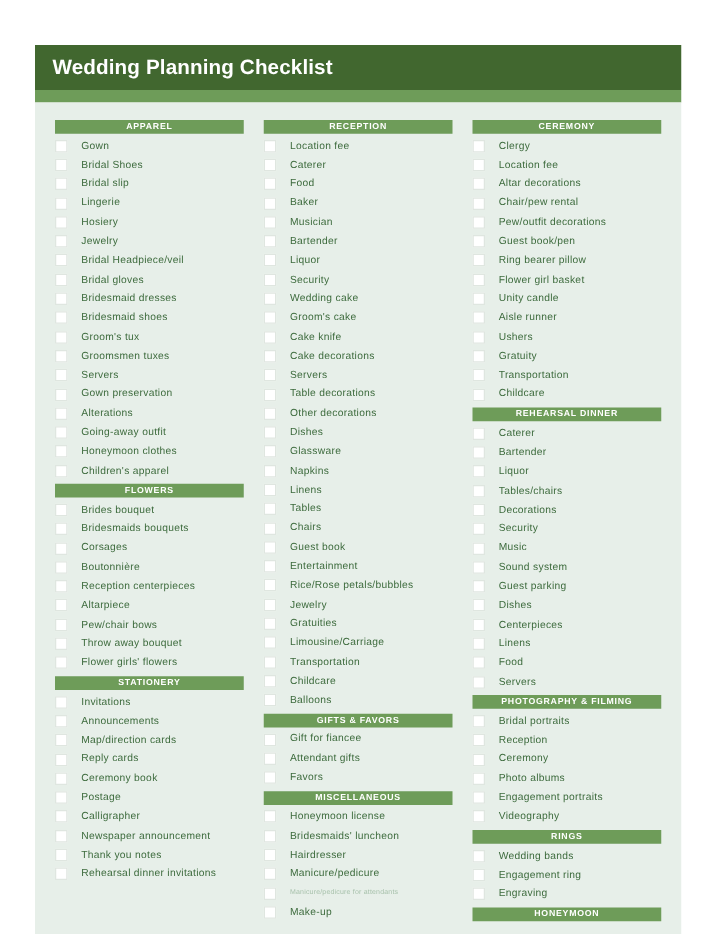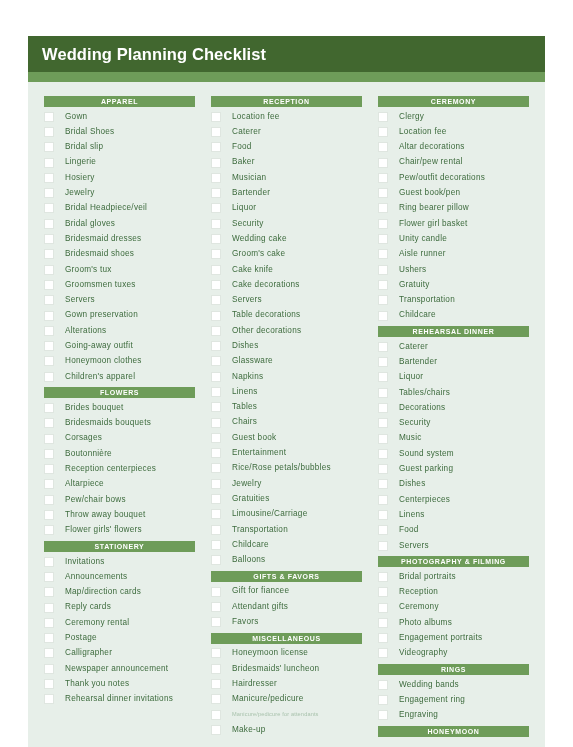--- a/index.html
+++ b/index.html
@@ -249,21 +249,21 @@
           <div class="row">
             <div class="box"></div>
             <div class="label">Map/direction cards</div>
           </div>
           <div class="row">
             <div class="box"></div>
             <div class="label">Reply cards</div>
           </div>
           <div class="row">
             <div class="box"></div>
-            <div class="label">Ceremony rental</div>
+            <div class="label">Ceremony book</div>
           </div>
           <div class="row">
             <div class="box"></div>
             <div class="label">Postage</div>
           </div>
           <div class="row">
             <div class="box"></div>
             <div class="label">Calligrapher</div>
           </div>
           <div class="row">

